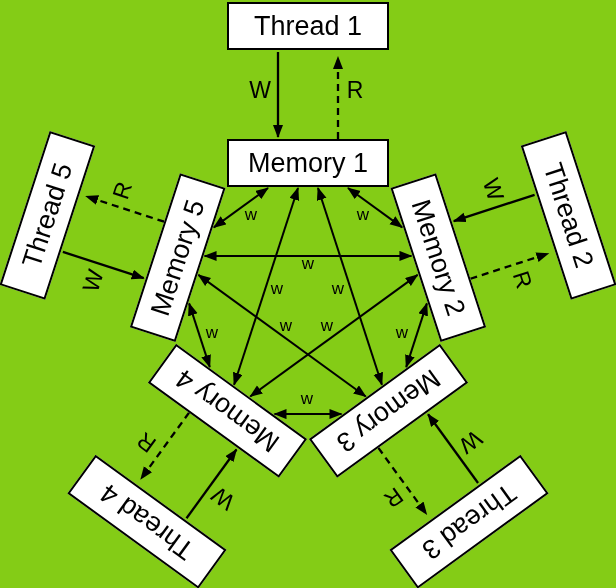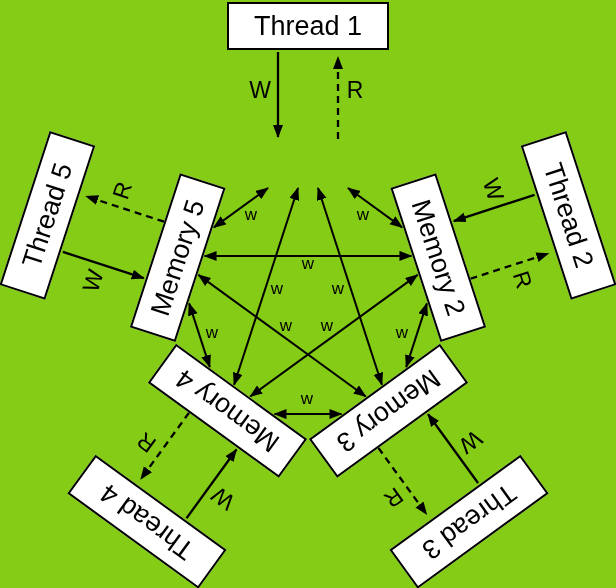--- a/index.html
+++ b/index.html
@@ -55,20 +55,21 @@
         <svg class="layer" width="616" height="588">
           <defs>
             <marker id="ah0" markerUnits="userSpaceOnUse" markerWidth="14" markerHeight="11" refX="12" refY="5" orient="auto-start-reverse">
               <path d="M0,0 L13,5 L0,10 Z" fill="#000000"></path>
             </marker>
           </defs>
           <line x1="278" y1="52" x2="278" y2="137" stroke="#000000" stroke-width="2.3" marker-end="url(#ah0)"></line>
           <line x1="338" y1="139" x2="338" y2="57" stroke="#000000" stroke-width="2.3" stroke-dasharray="7,5" marker-end="url(#ah0)"></line>
         </svg>
         <div class="nodebox thread">Thread 1</div>
+        <div class="nodebox memory">Memory 1</div>
         <div class="rwlabel" style="left: 260px; top: 90px;">W</div>
         <div class="rwlabel" style="left: 355px; top: 90px;">R</div>
       </div>
       <div class="spoke" style="transform: rotate(72deg);">
         <svg class="layer" width="616" height="588">
           <defs>
             <marker id="ah1" markerUnits="userSpaceOnUse" markerWidth="14" markerHeight="11" refX="12" refY="5" orient="auto-start-reverse">
               <path d="M0,0 L13,5 L0,10 Z" fill="#000000"></path>
             </marker>
           </defs>

